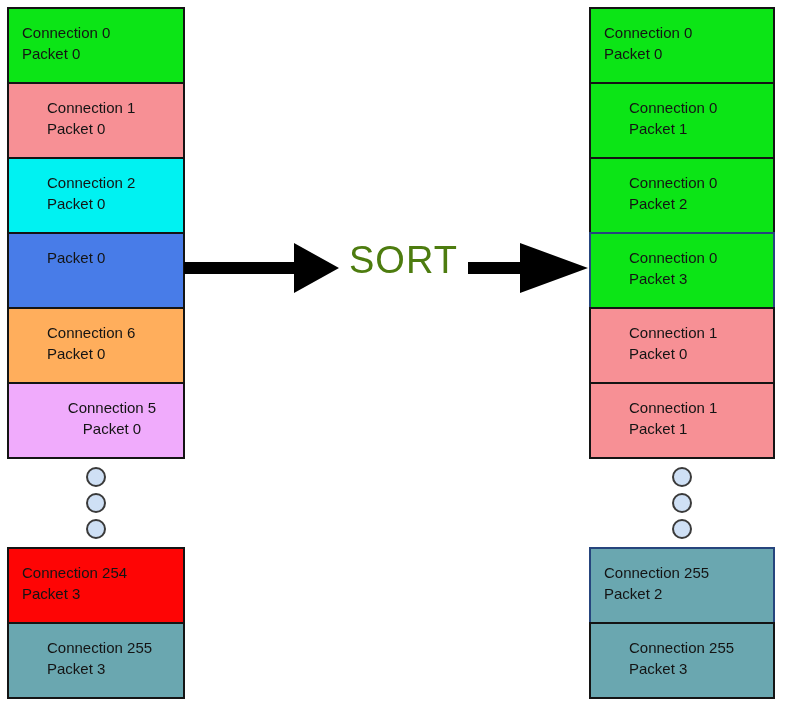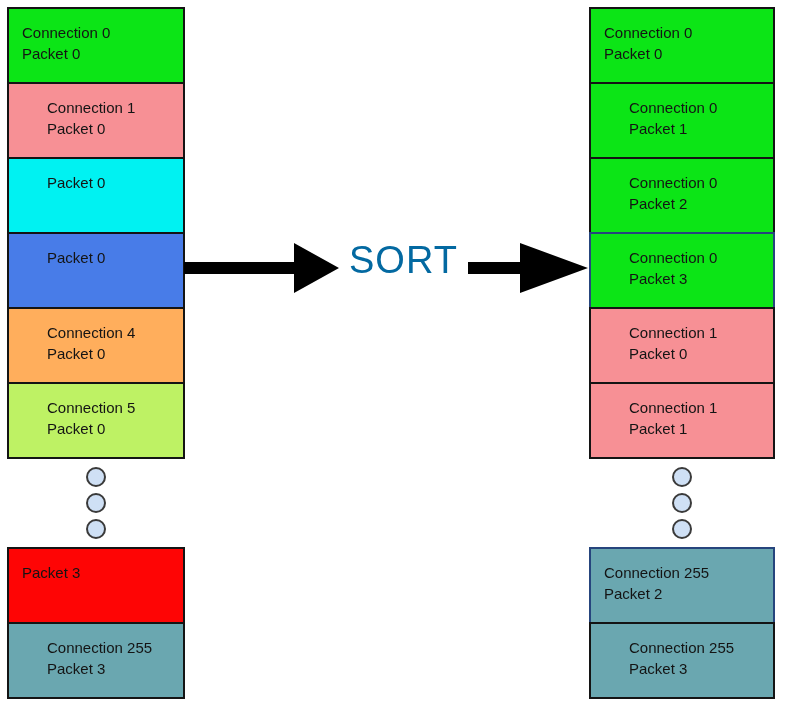--- a/index.html
+++ b/index.html
@@ -34,59 +34,61 @@
     border-style:solid;border-width:2px;
   }
   .arrow-svg{position:absolute;display:block;}
   #arrow-left{left:184px;top:242px;}
   #arrow-right{left:468px;top:242px;}
   .sort-label{
     position:absolute;
     left:349px;top:241px;
     font-size:38px;
     letter-spacing:1px;
-    color:#0369a1;
+    color:#4d7c0f;
     line-height:1;
     white-space:nowrap;
   }
 </style>
 </head>
 <body>
 
 <div class="canvas">
 
   <div class="column col-left" id="left-col">
       <div class="block" style="background: rgb(12, 229, 22); border-color: rgb(20, 20, 20);">
     <div>Connection 0</div>
     <div>Packet 0</div>
   </div>
       <div class="block" style="background: rgb(247, 144, 149); border-color: rgb(20, 20, 20);">
     <div>Connection 1</div>
     <div>Packet 0</div>
   </div>
       <div class="block" style="background: rgb(0, 242, 242); border-color: rgb(20, 20, 20);">
+    <div>Connection 2</div>
     <div>Packet 0</div>
   </div>
       <div class="block" style="background: rgb(72, 124, 232); border-color: rgb(20, 20, 20);">
     <div>Packet 0</div>
   </div>
       <div class="block" style="background: rgb(255, 174, 92); border-color: rgb(20, 20, 20);">
-    <div>Connection 4</div>
+    <div>Connection 6</div>
     <div>Packet 0</div>
   </div>
-      <div class="block" style="background: #bef264; border-color: rgb(20, 20, 20);">
+      <div class="block" style="background: #f0abfc; border-color: rgb(20, 20, 20); text-align: center;">
     <div>Connection 5</div>
     <div>Packet 0</div>
   </div>
       <div class="dots">
         <div class="dot" style="background: rgb(207, 224, 245); border-color: rgb(58, 58, 58);"></div>
         <div class="dot" style="background: rgb(207, 224, 245); border-color: rgb(58, 58, 58);"></div>
         <div class="dot" style="background: rgb(207, 224, 245); border-color: rgb(58, 58, 58);"></div>
       </div>
       <div class="block" style="background: rgb(254, 5, 5); border-color: rgb(20, 20, 20);">
+    <div>Connection 254</div>
     <div>Packet 3</div>
   </div>
       <div class="block" style="background: rgb(106, 167, 176); border-color: rgb(20, 20, 20);">
     <div>Connection 255</div>
     <div>Packet 3</div>
   </div>
     </div>
 
   <svg id="arrow-left" class="arrow-svg" width="156" height="52" viewBox="0 0 156 52">
     <polygon points="0,20 110,20 110,1 155,26 110,51 110,32 0,32" fill="#000000"></polygon>

